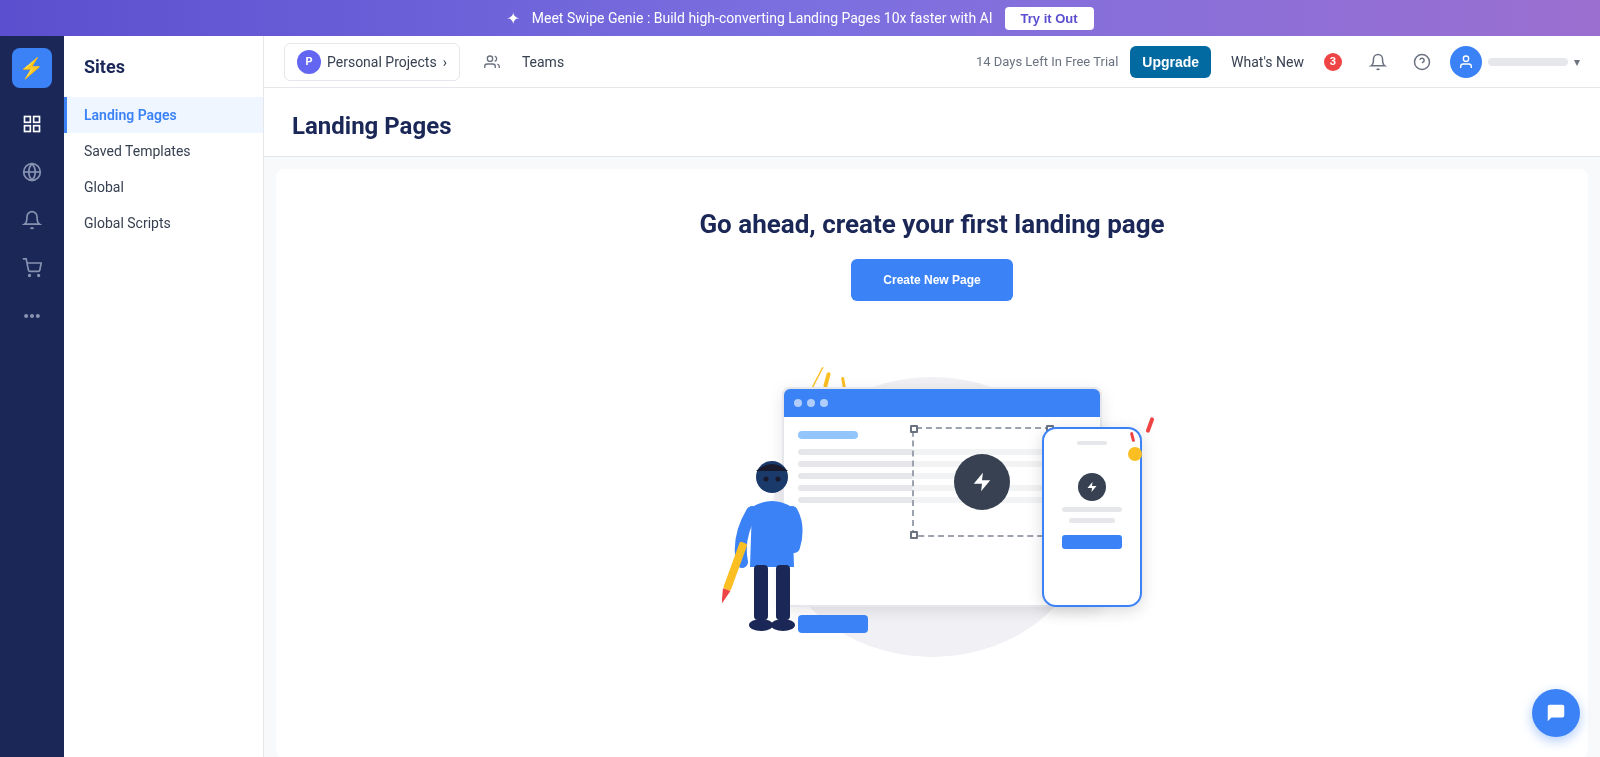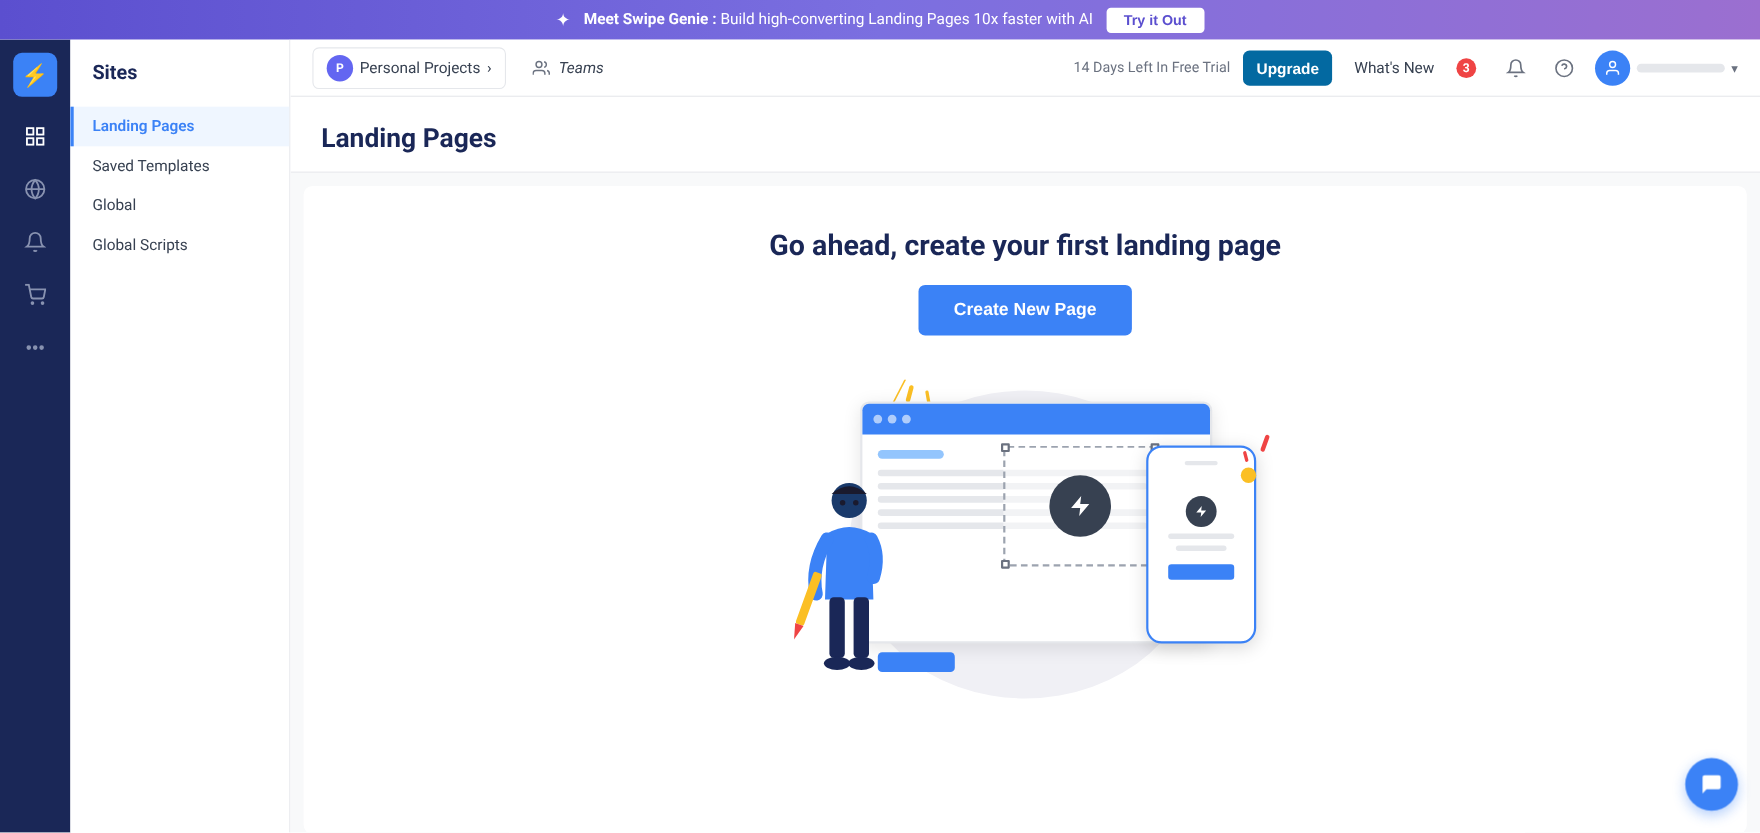--- a/index.html
+++ b/index.html
@@ -12,21 +12,21 @@
       display: flex;
       align-items: center;
       justify-content: center;
       gap: 12px;
       flex-shrink: 0;
     }
     .top-banner-text {
       color: white;
       font-size: 14px;
     }
-    .top-banner-text strong { font-weight: 700; }
+    .top-banner-text strong { font-weight: 400; }
     .try-it-out-btn {
       background: white;
       color: #5b4fcf;
       border: none;
       border-radius: 4px;
       padding: 4px 16px;
       font-size: 13px;
       font-weight: 600;
       cursor: pointer;
     }
@@ -145,26 +145,25 @@
       display: flex;
       align-items: center;
       justify-content: center;
       color: white;
       font-size: 11px;
       font-weight: 700;
     }
     .teams-btn {
       display: flex;
       align-items: flex-end;
-      gap: 8px;
+      gap: 22px;
       padding: 6px 12px;
       cursor: pointer;
       font-size: 14px;
       color: #374151;
-      font-style: italic;
     }
     .header-spacer { flex: 1; }
     .trial-text {
       color: #6b7280;
       font-size: 13px;
     }
     .upgrade-btn {
       background: #0369a1;
       color: white;
       border: none;
@@ -272,24 +271,24 @@
       font-weight: 700;
       color: #1a2757;
       margin-bottom: 20px;
     }
     .create-page-btn {
       background: #3b82f6;
       color: white;
       border: none;
       border-radius: 6px;
       padding: 14px 32px;
-      font-size: 16px;
+      font-size: 12px;
       font-weight: 600;
       cursor: pointer;
-      margin-bottom: 10px;
+      margin-bottom: 36px;
     }
     .illustration {
       position: relative;
       width: 500px;
       height: 320px;
       margin-top: 10px;
     }
 
     
     .illus-circle {

